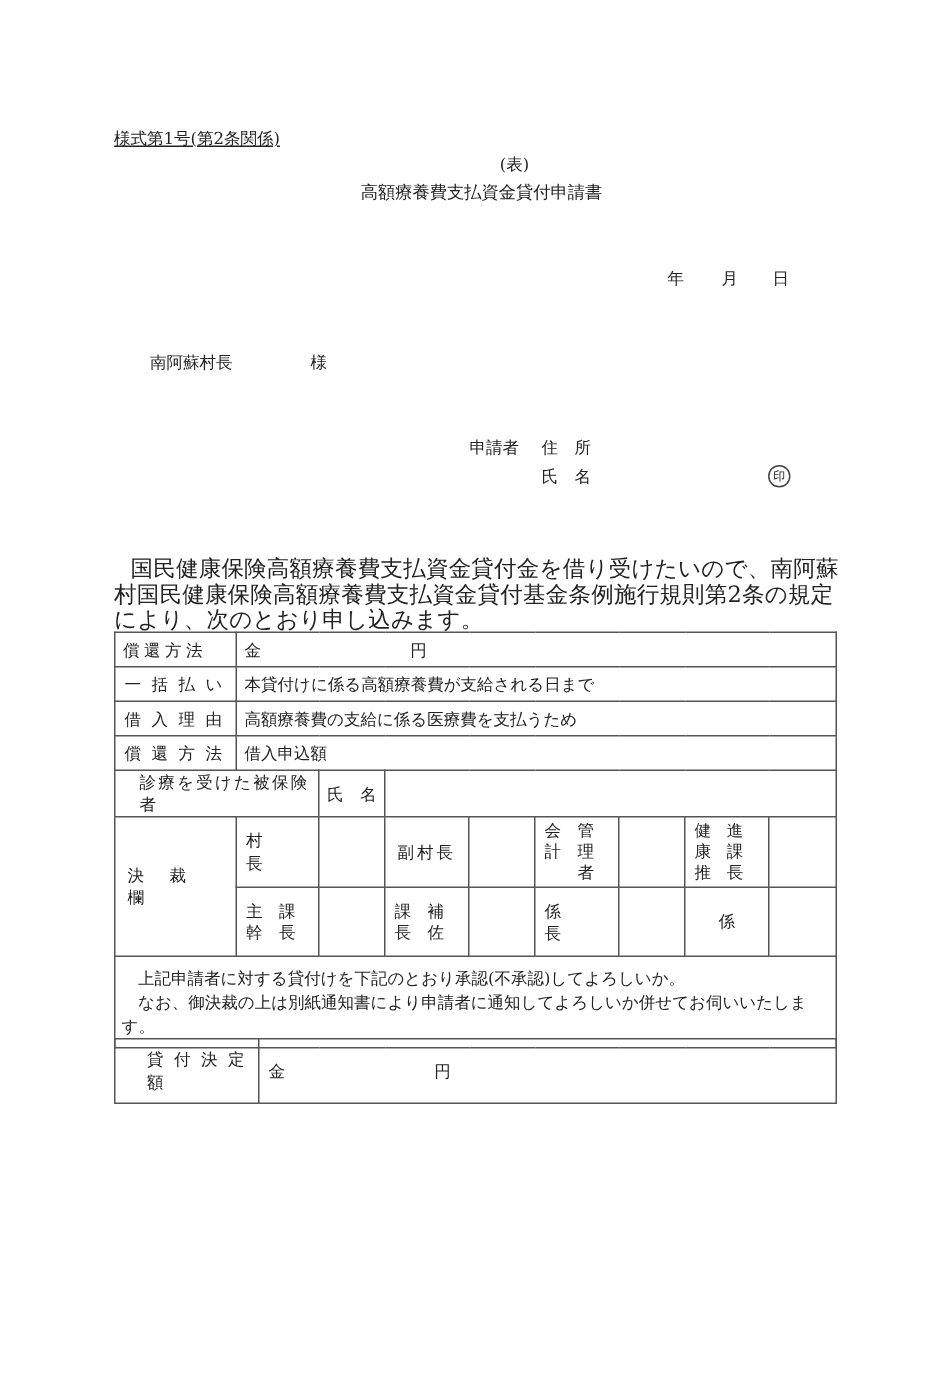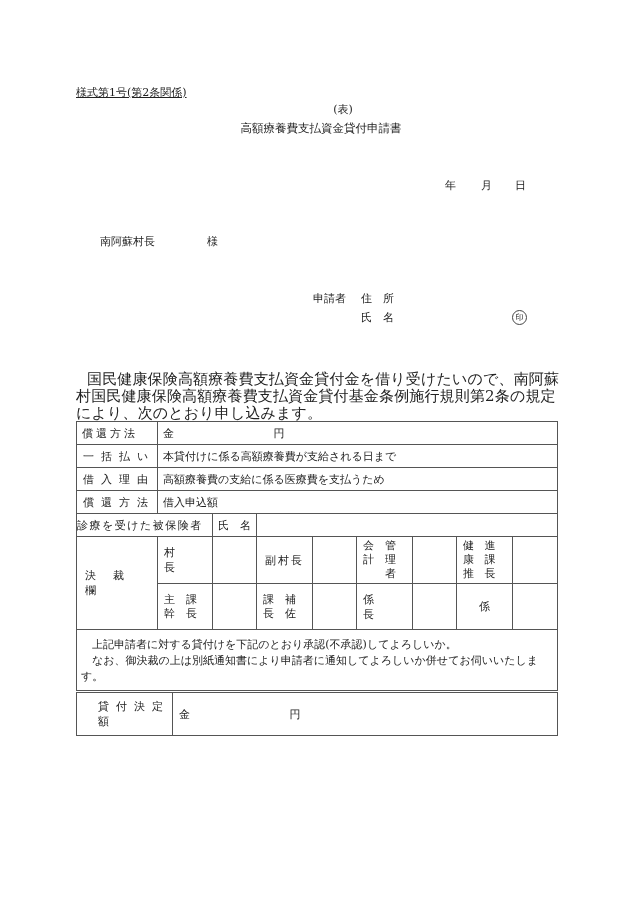--- a/index.html
+++ b/index.html
@@ -84,21 +84,21 @@
   </tr>
   <tr style="height:23px">
     <td class="lbl-wide">借入理由</td>
     <td colspan="8" class="val">高額療養費の支給に係る医療費を支払うため</td>
   </tr>
   <tr style="height:23px">
     <td class="lbl-wide">償還方法</td>
     <td colspan="8" class="val">借入申込額</td>
   </tr>
   <tr style="height:23px">
-    <td colspan="2" style="padding-left:0; letter-spacing:1.5px;">診療を受けた被保険者</td>
+    <td colspan="2" style="padding-left:16px; letter-spacing:1.5px;">診療を受けた被保険者</td>
     <td colspan="1" style="padding-left:5px; font-size:11px;">氏　名</td>
     <td colspan="6"></td>
   </tr>
 
   <tr style="height:47px">
     <td rowspan="2" style="padding:0 8px;">
       <div style="display:flex; justify-content:space-between;">
         <span style="letter-spacing:17px;">決裁欄</span>
       </div>
     </td>

